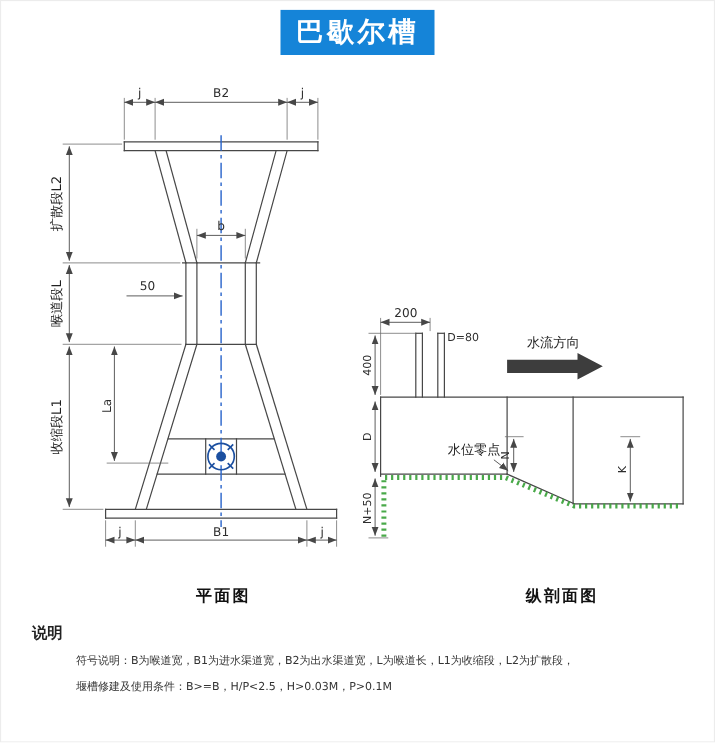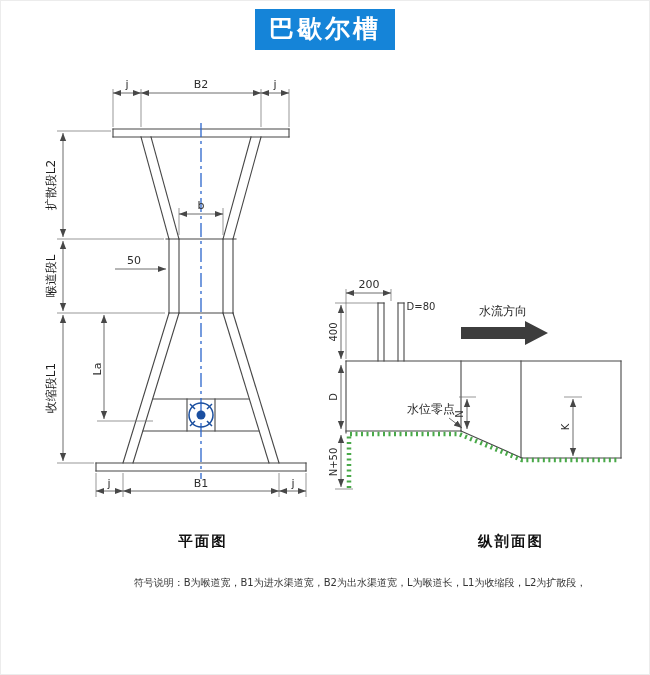--- a/index.html
+++ b/index.html
@@ -1,19 +1,19 @@
 <!DOCTYPE html>
 <html><head>
 <meta charset="utf-8">
 <title>巴歇尔槽</title>
 <style>
   html,body { margin:0; padding:0; background:#fff; }
   .page { position:relative; width:650px; height:675px; background:#ffffff;
           font-family:"DejaVu Sans","Liberation Sans",sans-serif;
-          border:1px solid #ececec; box-sizing:border-box; overflow:hidden;text-align:center; }
+          border:1px solid #ececec; box-sizing:border-box; overflow:hidden; }
   .banner { position:absolute; left:50%; transform:translateX(-50%); top:8px;
             background:#1584d8; color:#fff; font-size:25px; font-weight:bold;
             letter-spacing:3px; padding:3px 14px 5px 14px; }
   svg.drawing { position:absolute; top:0; left:0; }
   svg text { font-family:"DejaVu Sans","Liberation Sans",sans-serif; }
   .txt  { font-size:11px; fill:#2d2d2d; text-anchor:middle; }
   .sm   { font-size:10px; fill:#2d2d2d; text-anchor:middle; }
   .cjk  { font-size:12px; fill:#1f1f1f; text-anchor:middle; }
   .cap  { font-size:14.5px; fill:#111; font-weight:600; text-anchor:middle; letter-spacing:2px; }
   .l    { stroke:#474747; stroke-width:1.1; fill:none; stroke-linecap:square; }
@@ -220,16 +220,18 @@
       <g>
         <text class="cjk" x="430" y="412">水位零点</text>
         <line class="d1" x1="448" y1="417" x2="461" y2="427"></line>
       </g>
 
       <text class="cap" x="510" y="545">纵剖面图</text>
     </g>
   </svg>
 
   <div class="notes">
+    <div class="notes-heading">说明</div>
     <div class="note-line">符号说明：B为喉道宽，B1为进水渠道宽，B2为出水渠道宽，L为喉道长，L1为收缩段，L2为扩散段，</div>
+    <div class="note-line">堰槽修建及使用条件：B&gt;=B，H/P&lt;2.5，H&gt;0.03M，P&gt;0.1M</div>
   </div>
 
 </div>
 
 </body></html>

